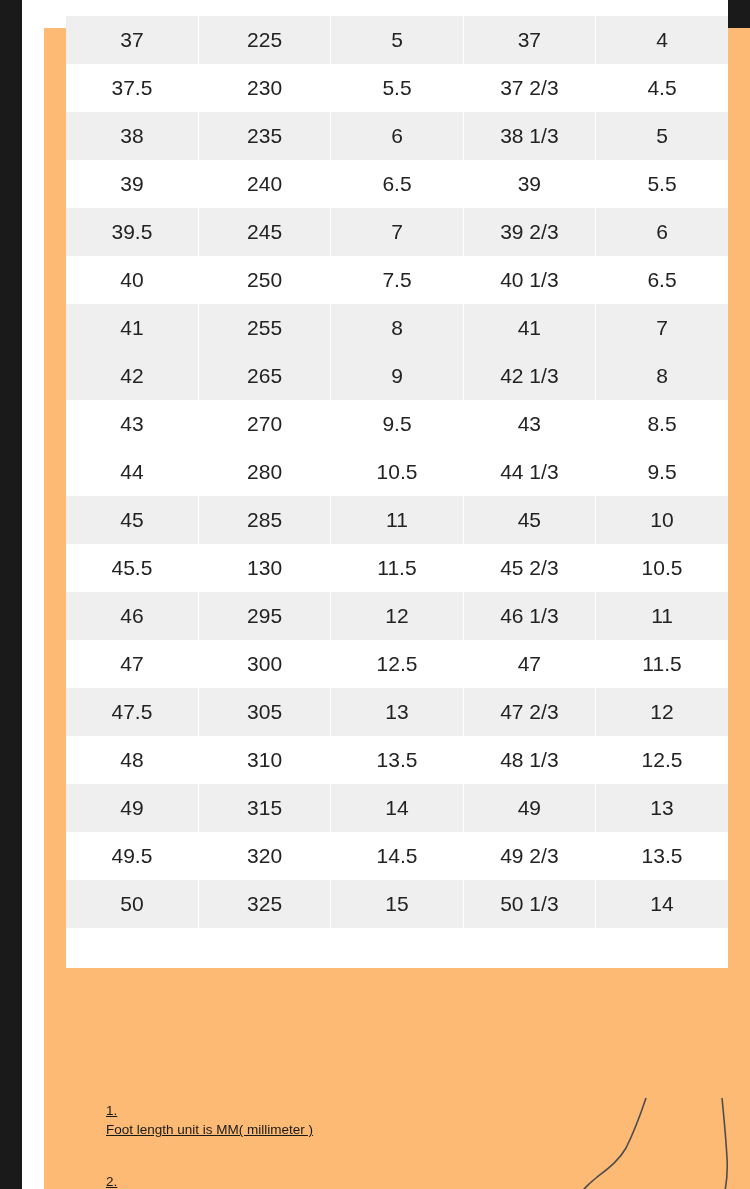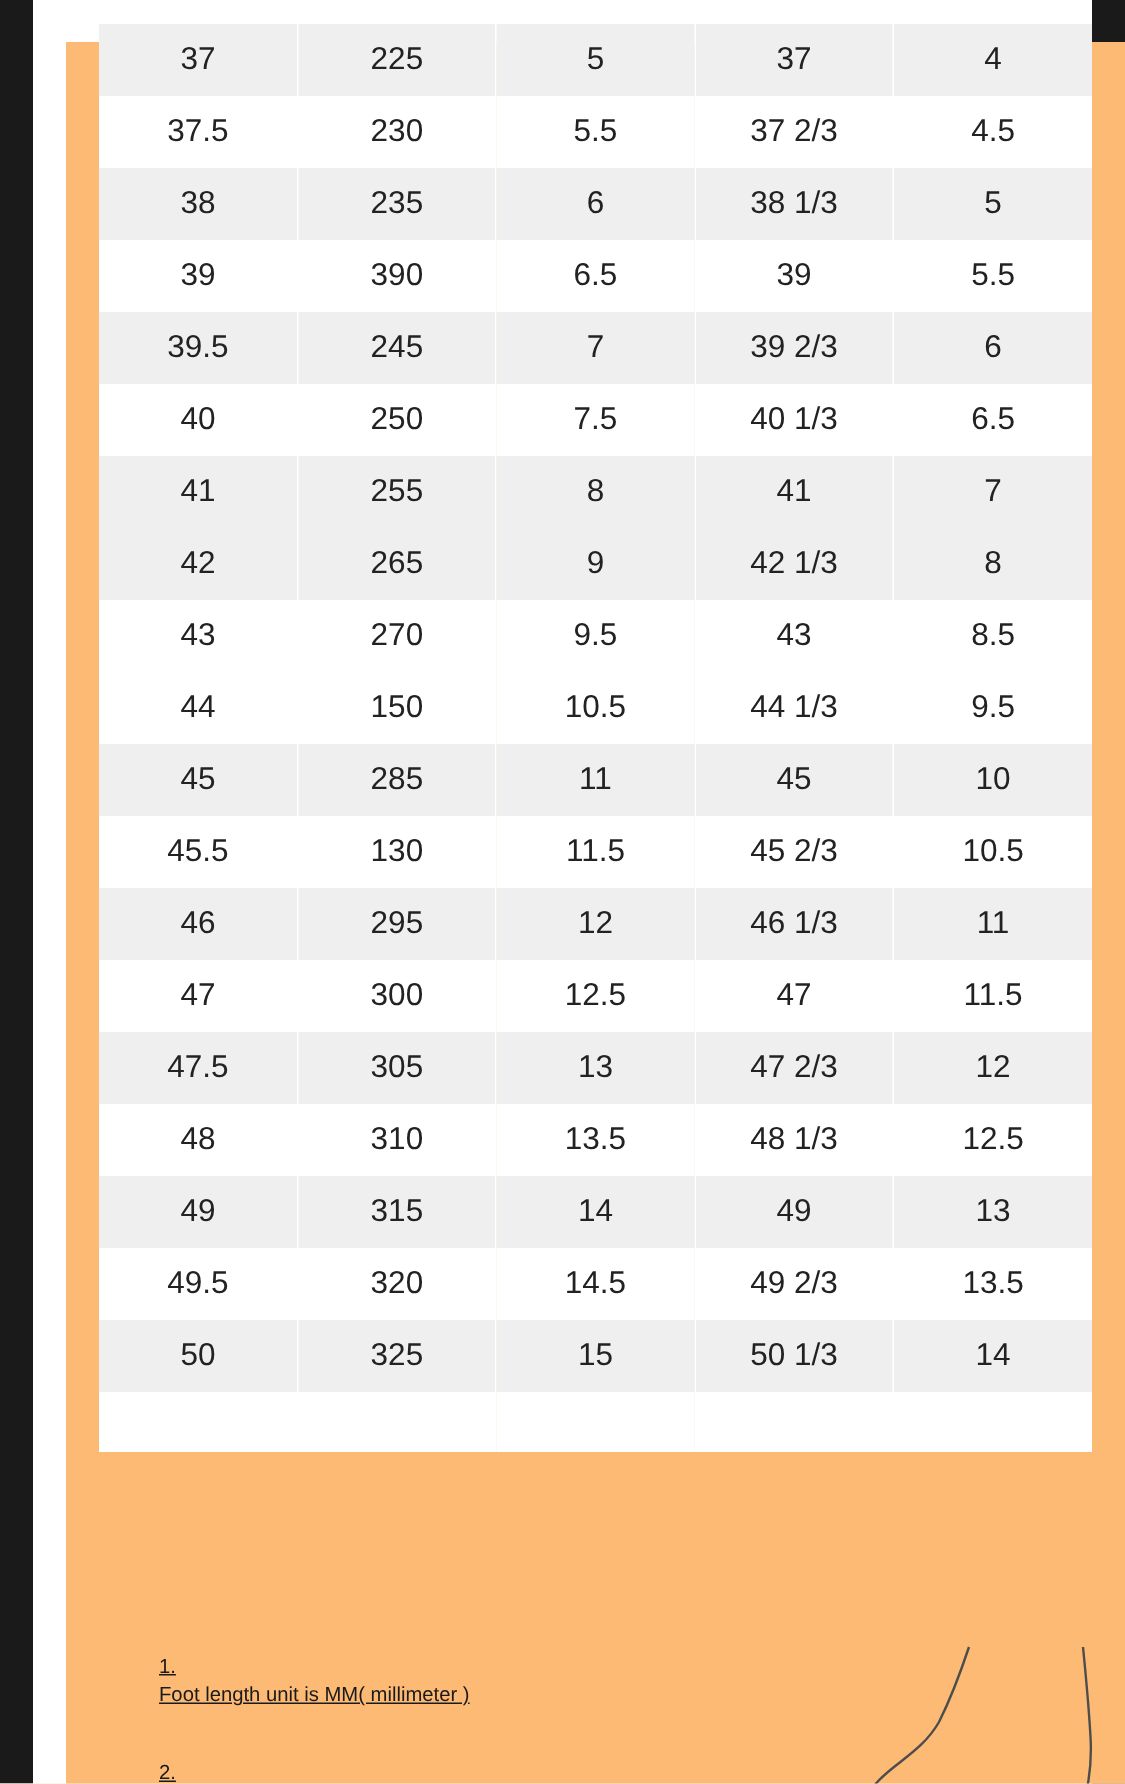--- a/index.html
+++ b/index.html
@@ -128,21 +128,21 @@
         </tr>
         <tr class="alt">
           <td>38</td>
           <td>235</td>
           <td>6</td>
           <td>38 1/3</td>
           <td>5</td>
         </tr>
         <tr class="plain">
           <td>39</td>
-          <td>390</td>
+          <td>240</td>
           <td>6.5</td>
           <td>39</td>
           <td>5.5</td>
         </tr>
         <tr class="alt">
           <td>39.5</td>
           <td>245</td>
           <td>7</td>
           <td>39 2/3</td>
           <td>6</td>
@@ -170,21 +170,21 @@
         </tr>
         <tr class="plain">
           <td>43</td>
           <td>270</td>
           <td>9.5</td>
           <td>43</td>
           <td>8.5</td>
         </tr>
         <tr class="plain">
           <td>44</td>
-          <td>150</td>
+          <td>280</td>
           <td>10.5</td>
           <td>44 1/3</td>
           <td>9.5</td>
         </tr>
         <tr class="alt">
           <td>45</td>
           <td>285</td>
           <td>11</td>
           <td>45</td>
           <td>10</td>

